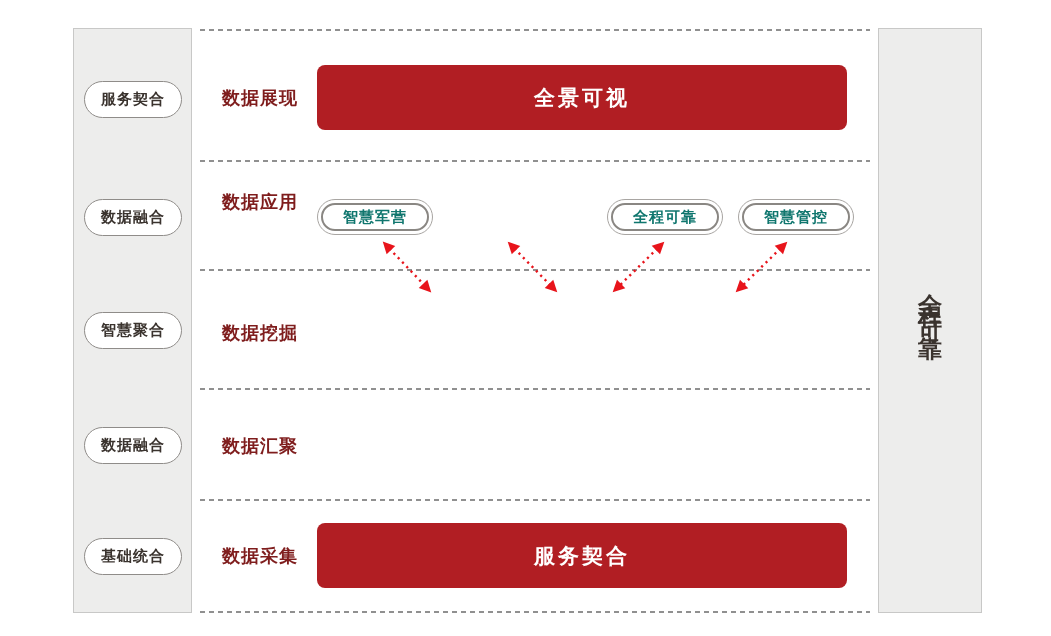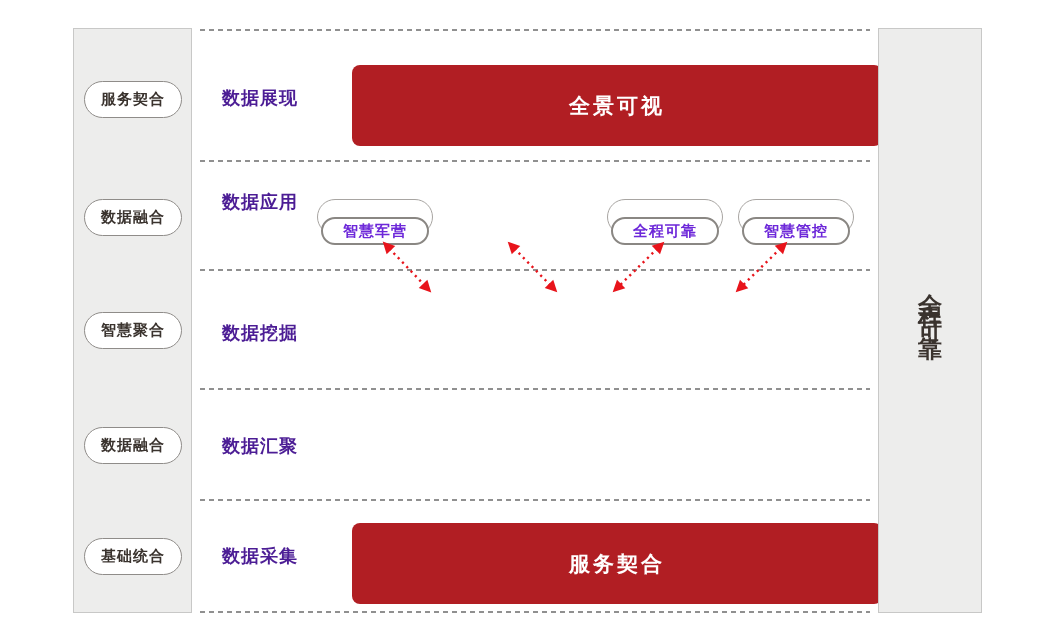--- a/index.html
+++ b/index.html
@@ -16,32 +16,32 @@
     font-size:15px;font-weight:600;color:#3a332e;letter-spacing:1px;box-sizing:border-box;}
 
   .vertical-title{writing-mode:vertical-rl;text-orientation:upright;font-size:24px;font-weight:700;
     color:#3a332e;letter-spacing:15px;padding-bottom:10px;margin-top:-26px;}
 
   
   .sep{position:absolute;left:200px;width:670px;height:2px;
     background:repeating-linear-gradient(90deg,#909090 0 5px,transparent 5px 9px);}
 
   
-  .cat-label{position:absolute;left:222px;font-size:18px;font-weight:700;color:#4c1d95;letter-spacing:1px;white-space:nowrap;}
+  .cat-label{position:absolute;left:222px;font-size:18px;font-weight:700;color:#7f1d1d;letter-spacing:1px;white-space:nowrap;}
 
   
-  .layer-bar{position:absolute;left:317px;width:530px;height:81px;background:#b11e23;border-radius:8px;
-    display:flex;align-items:center;justify-content:center;margin-left:35px;}
+  .layer-bar{position:absolute;left:317px;width:530px;height:65px;background:#b11e23;border-radius:8px;
+    display:flex;align-items:center;justify-content:center;}
   .layer-bar span{color:#ffffff;font-size:21px;font-weight:700;letter-spacing:3px;}
 
   
   .app-pill{position:absolute;top:199px;width:116px;height:36px;border:1px solid #a8a5a2;border-radius:18px;
     background:#ffffff;box-sizing:border-box;padding:3px;}
   .app-pill .inner{width:100%;height:100%;border:2px solid #8a8783;border-radius:14px;box-sizing:border-box;
-    display:flex;align-items:center;justify-content:center;font-size:15px;font-weight:600;color:#6d28d9;letter-spacing:1px;background:#fff;margin-top:14px;}
+    display:flex;align-items:center;justify-content:center;font-size:15px;font-weight:600;color:#0f766e;letter-spacing:1px;background:#fff;}
 
   .arrows{position:absolute;left:0;top:0;pointer-events:none;}
 </style>
 </head>
 <body>
 
 <div class="canvas">
 
   <aside class="side left">
     <div class="side-pill" style="top:52px">

